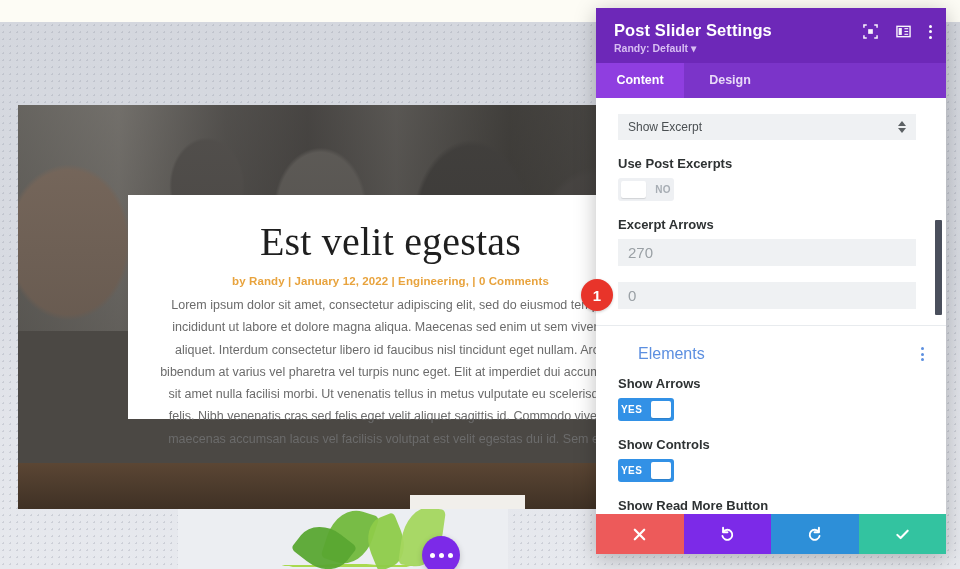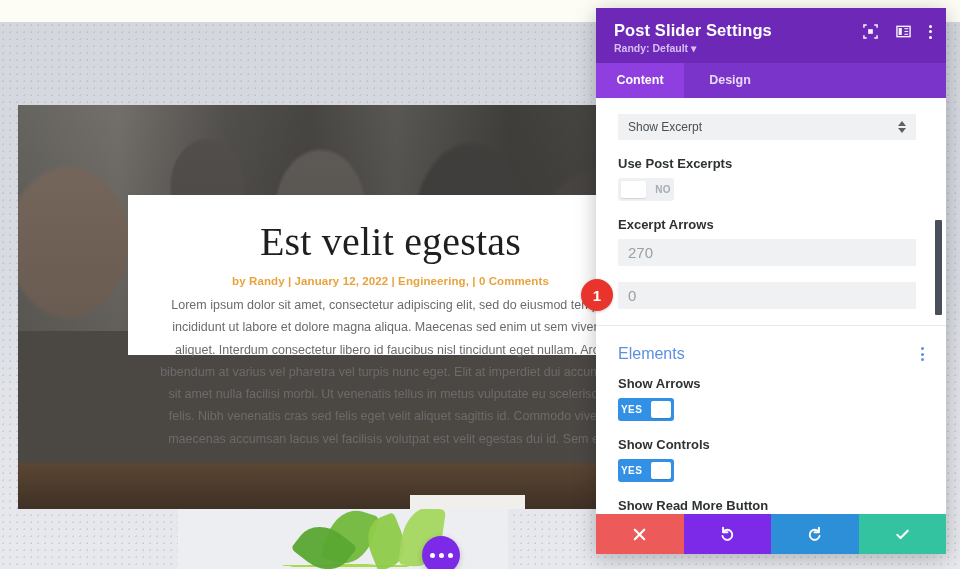--- a/index.html
+++ b/index.html
@@ -69,21 +69,21 @@
       repeating-linear-gradient(-45deg, rgba(0,0,0,.07) 0 2px, transparent 2px 4px),
       linear-gradient(180deg,#5a5754 0%, #4e4b47 55%, #3b2f24 78%, #5a4staff 100%);
     background-color:#4b4844;
   }
   .slider .desk {
     position:absolute; left:0; bottom:0; width:100%; height:46px;
     background:linear-gradient(180deg,#5b4634,#3f3125);
   }
 
   .slide-card {
-    position:absolute; left:110px; top:90px; width:525px; height:160px;
+    position:absolute; left:110px; top:90px; width:525px; height:224px;
     background:#ffffff;
     padding:24px 28px 18px;
     text-align:center;
   }
   .slide-title {
     font-family:"Liberation Serif", serif;
     font-size:40px; font-weight:400; color:#1f1f1f;
     line-height:1.15; letter-spacing:.2px;
     margin-bottom:10px;
   }
@@ -186,21 +186,21 @@
                   box-shadow:0 1px 1px rgba(0,0,0,.12); }
   .toggle .tlabel { font-size:10px; font-weight:700; letter-spacing:.4px; }
   .toggle.off .tlabel { color:#a7adb4; margin-left:9px; }
   .toggle.on  .tlabel { color:#fff; margin-right:9px; order:-1; }
 
   .section-divider { height:1px; background:#e8ebee; margin:6px -22px 0; }
   .section-head {
     display:flex; align-items:center; justify-content:space-between;
     padding:19px 0 13px;
   }
-  .section-title { font-size:16px; color:#5c8fe0; font-weight:400; }
+  .section-title { font-size:16px; color:#5c8fe0; font-weight:400;margin-left:20px; }
   .kebab { display:flex; flex-direction:column; gap:2.5px; cursor:pointer; }
   .kebab i { width:3px; height:3px; border-radius:50%; background:#5c8fe0; display:block; }
   .kebab.white i { background:#fff; width:3px; height:3px; }
 
   .scrollbar-track {
     position:absolute; right:4px; top:0; width:7px; height:100%;
   }
   .scrollbar-thumb {
     position:absolute; right:0; top:122px; width:7px; height:95px;
     background:#4a4f5c; border-radius:1px; cursor:pointer;

